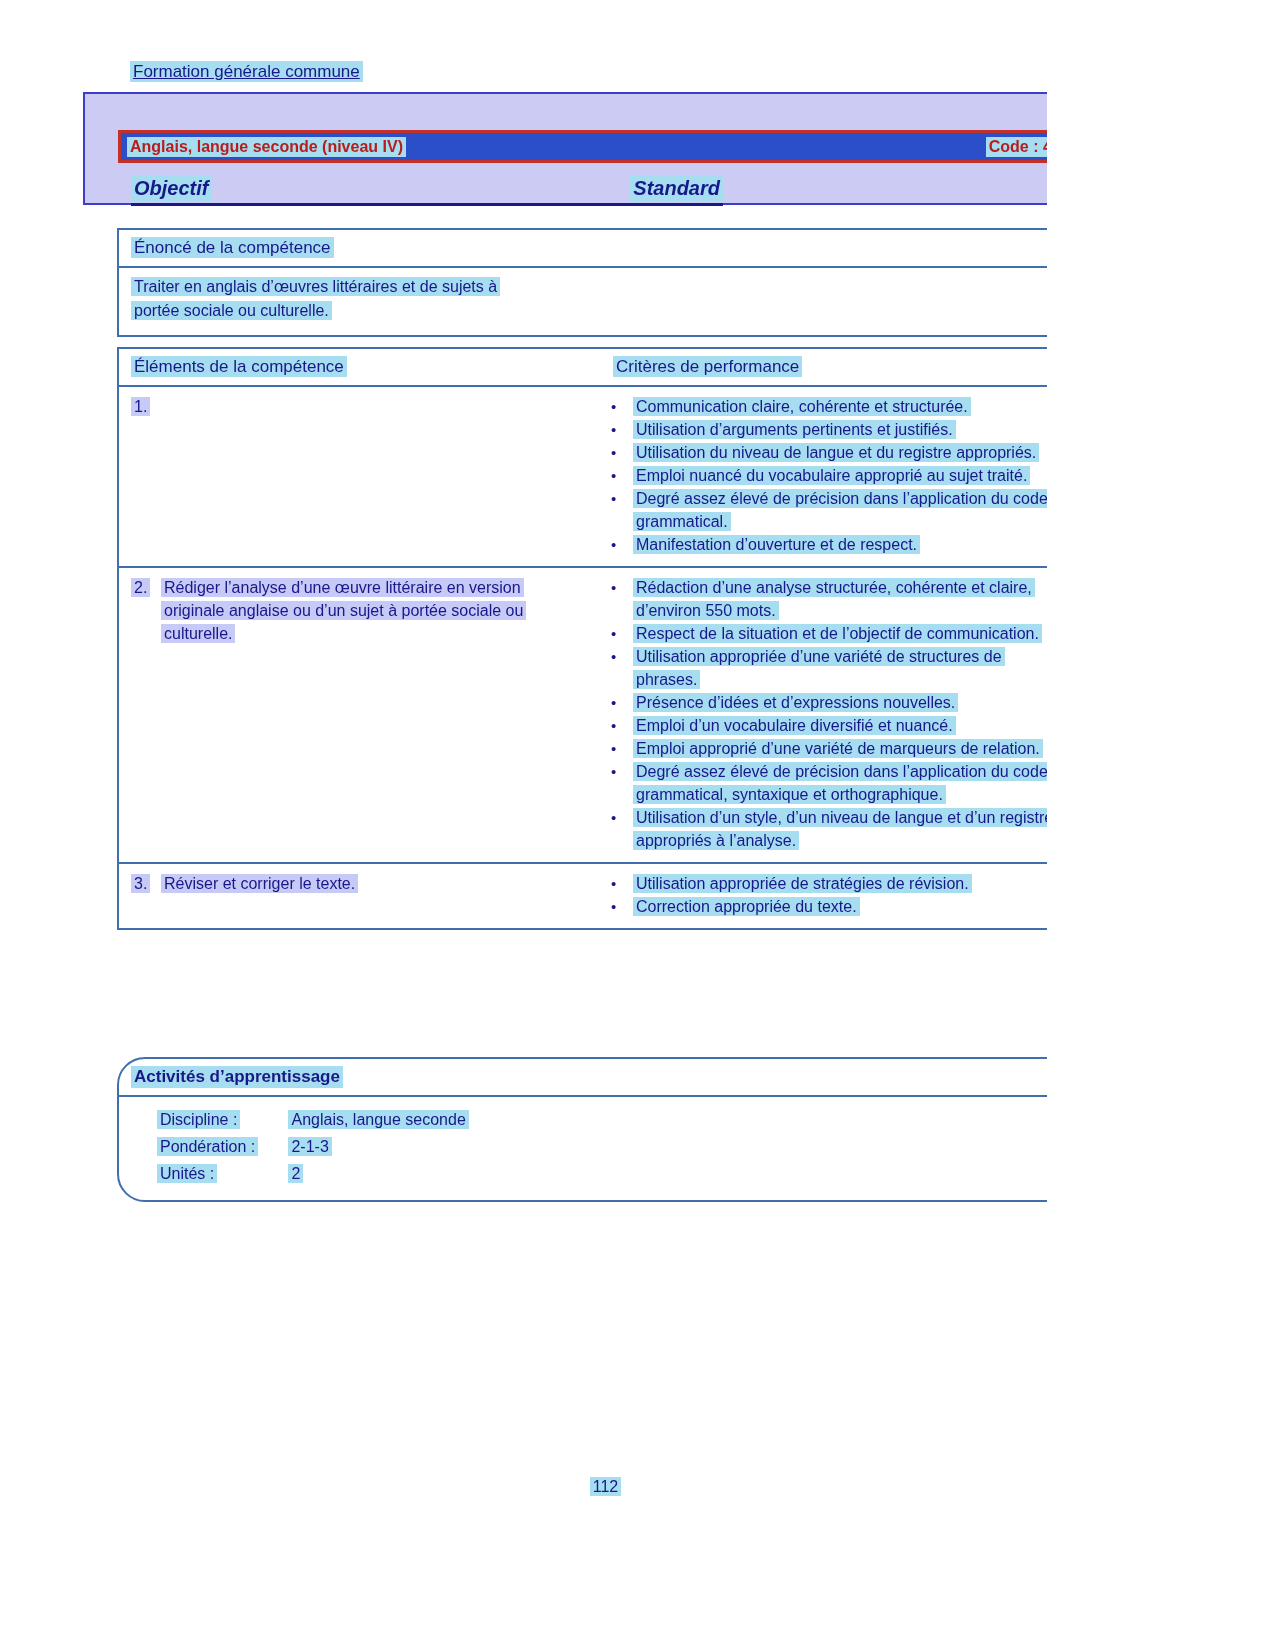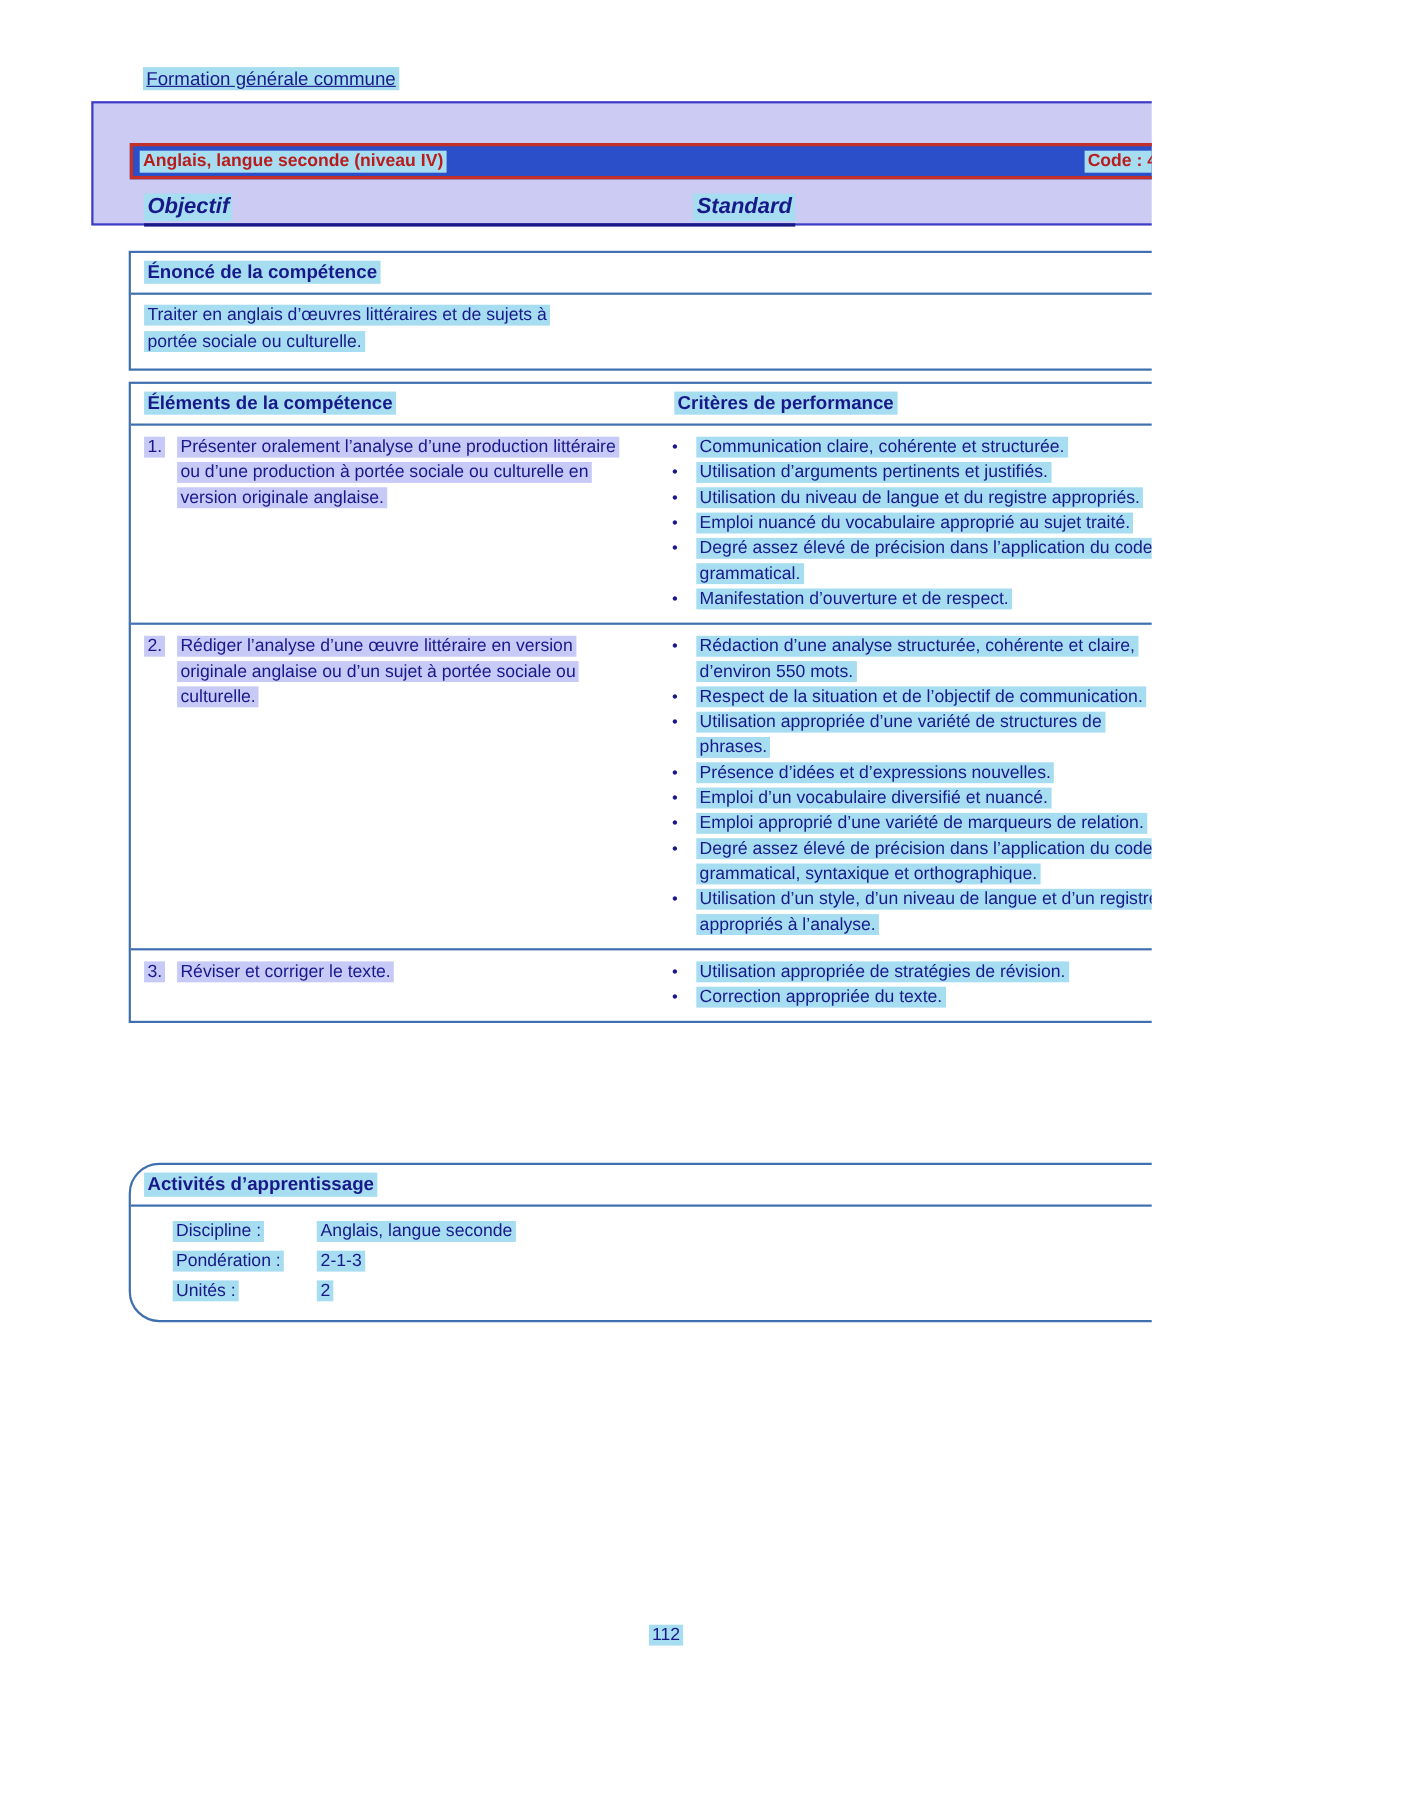--- a/index.html
+++ b/index.html
@@ -33,21 +33,21 @@
   }
   .objstd {
     position:absolute; left:46px; top:82px; width:592px;
     display:flex; justify-content:space-between; align-items:center;
     border-bottom:3px solid #181889; padding-bottom:2px;
     font-size:20px; font-weight:bold; font-style:italic;
   }
 
   
   .doc-table { position:absolute; left:117px; width:977px; border:2px solid #3f6fae; background:#ffffff; }
-  .t-head { display:flex; align-items:center; height:38px; border-bottom:2px solid #3f6fae; font-weight:bold; font-size:17px; }
+  .t-head { display:flex; align-items:center; height:38px; border-bottom:2px solid #3f6fae; font-weight:normal; font-size:17px; }
   .t-head .c1 { width:488px; padding-left:12px; }
   .t-head .c2 { flex:1; padding-left:6px; }
 
   .tbl-enonce { top:228px; }
   .enonce-body { padding:7px 12px 12px 12px; font-size:16px; line-height:24px; }
 
   .tbl-comp { top:347px; }
   .crow { display:flex; padding:8px 0 10px 0; border-bottom:2px solid #3f6fae; }
   .crow:last-child { border-bottom:none; }
   .cell-item { width:488px; padding:0 34px 0 12px; display:flex; font-size:16px; line-height:23px; }
@@ -100,21 +100,20 @@
 
   <div class="doc-table tbl-comp">
     <div class="t-head">
       <div class="c1"><span class="hl">Éléments de la compétence</span></div>
       <div class="c2"><span class="hl">Critères de performance</span></div>
     </div>
 
     <div class="crow">
       <div class="cell-item">
         <span class="num"><span class="hl hl-lav">1.</span></span>
-        <span class="itxt"><span class="hl hl-lav">Présenter oralement l’analyse d’une production littéraire ou d’une production à portée sociale ou culturelle en version originale anglaise.</span></span>
       </div>
       <div class="cell-crit">
         <ul>
           <li>
               <span class="bullet">•</span>
               <span class="btxt"><span class="hl">Communication claire, cohérente et structurée.</span></span>
             </li>
           <li>
               <span class="bullet">•</span>
               <span class="btxt"><span class="hl">Utilisation d’arguments pertinents et justifiés.</span></span>

